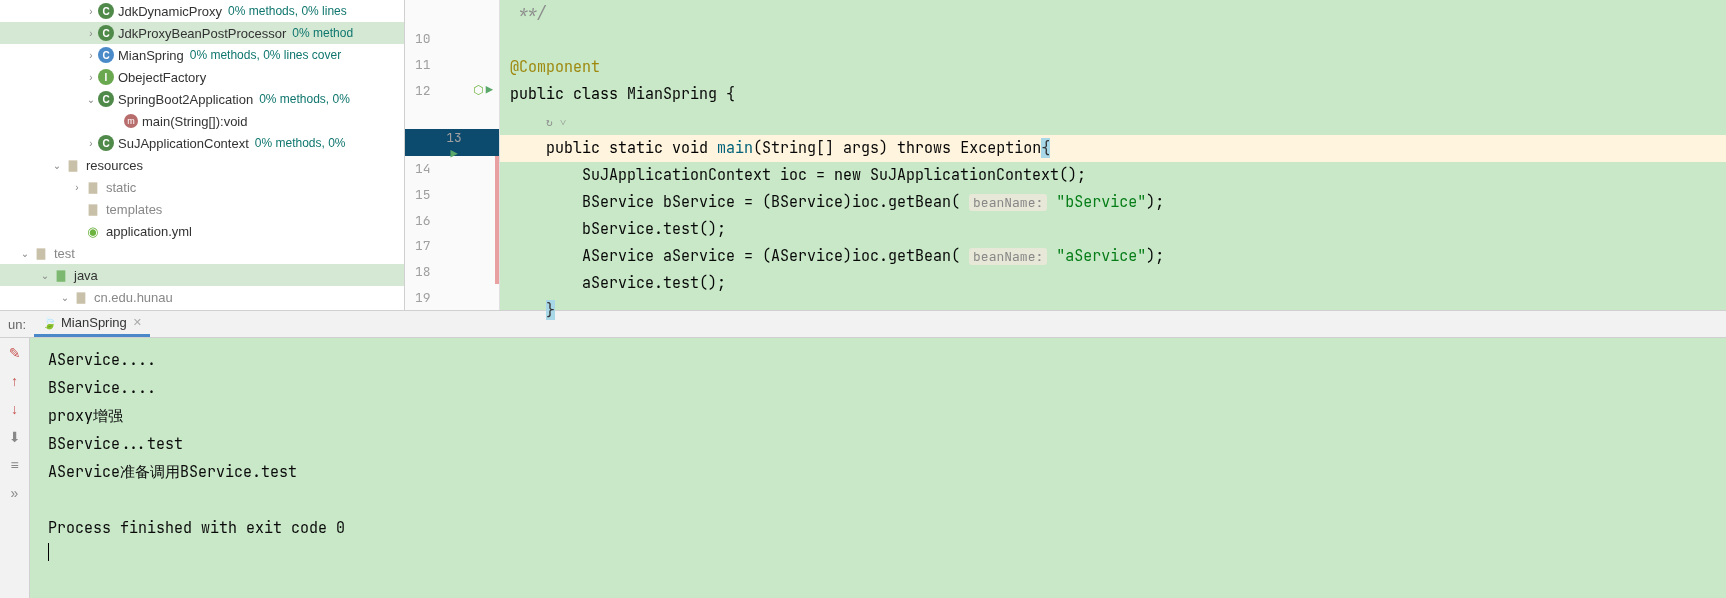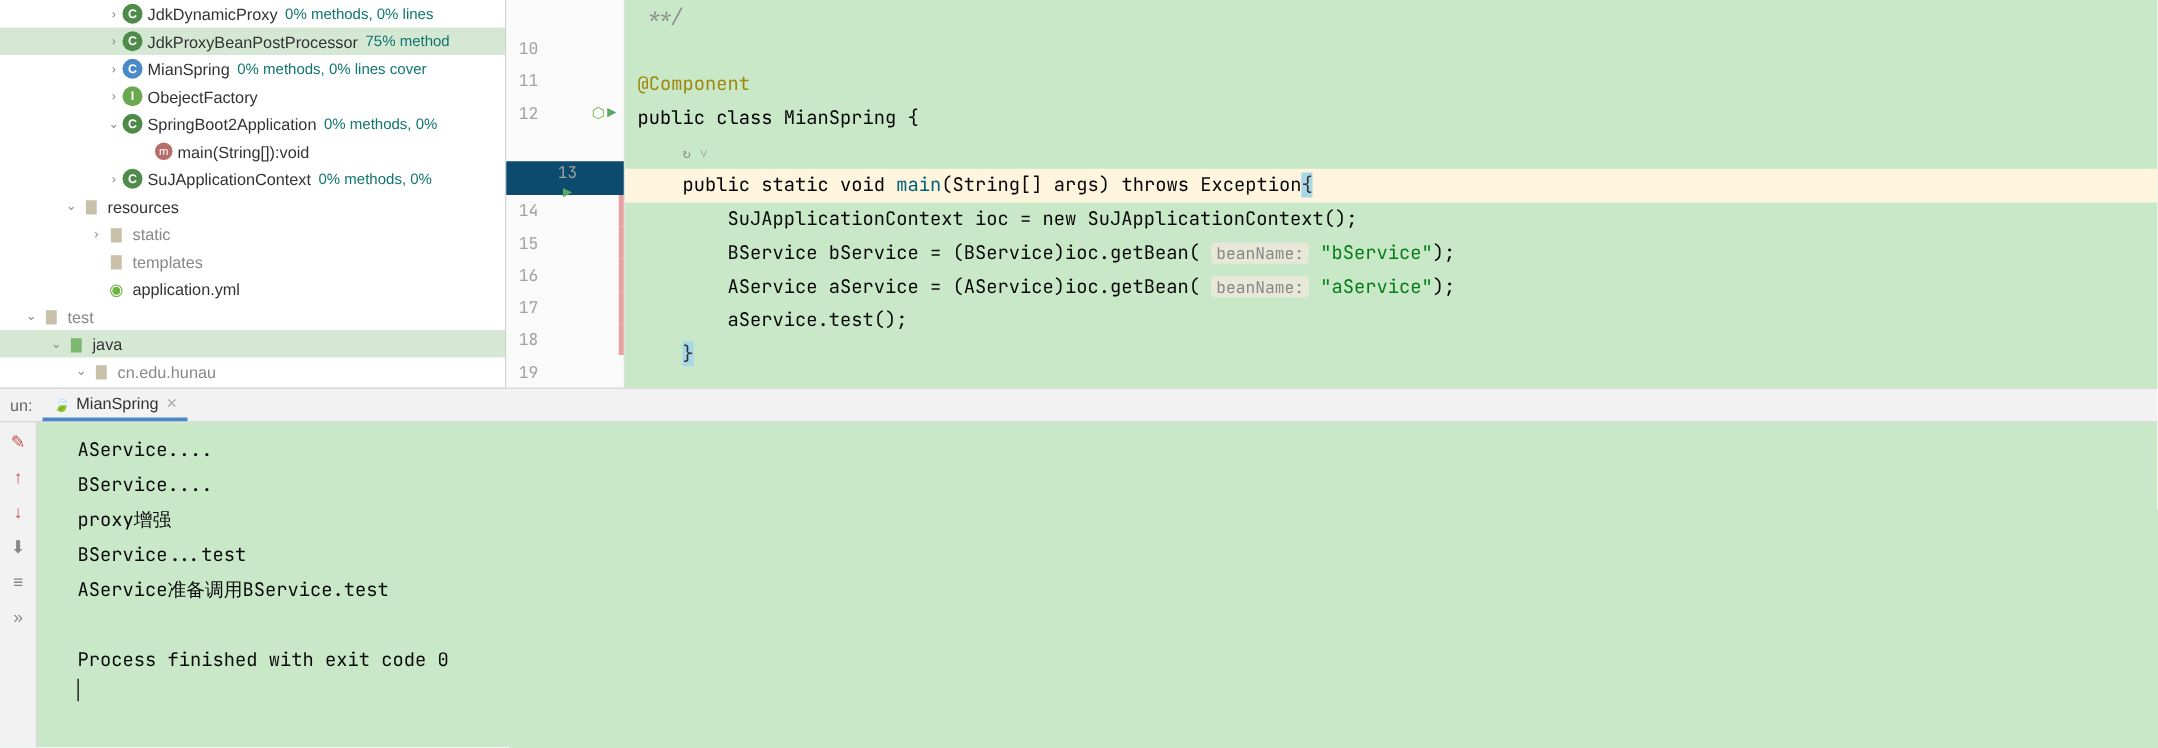--- a/index.html
+++ b/index.html
@@ -37,40 +37,40 @@
 .hint { background:#e8e8d8; color:#888; padding:0 4px; border-radius:3px; font-size:13px; }
 .caret-bg { background:#a8d8e8; }
 .run-panel-header { height:28px; display:flex; align-items:center; border-top:1px solid #d0d0d0; border-bottom:1px solid #d0d0d0; background:#f2f2f2; font-size:13px; }
 .run-label { padding:0 8px; color:#666;text-align:right; }
 .run-tab { display:flex; align-items:center; padding:0 8px; border-bottom:3px solid #4a88c7; height:100%; }
 .run-tab-close { color:#aaa; margin-left:6px; font-size:11px; }
 .spring-leaf { color:#6db33f; margin-right:4px; font-size:12px; }
 .run-body { flex:1; display:flex; background:#c8e8c8; }
 .run-toolbar { width:30px; background:#f2f2f2; border-right:1px solid #d0d0d0; display:flex; flex-direction:column; align-items:center; padding-top:6px; gap:10px; }
 .tool-icon { width:18px; height:18px; display:flex; align-items:center; justify-content:center; font-size:14px; color:#666; cursor:pointer; }
-.console-out { flex:1; padding:8px 32px; font-family:"JetBrains Mono",Consolas,monospace; font-size:15px; line-height:28px; color:#0a0a0a; white-space:pre; }
+.console-out { flex:1; padding:8px 18px; font-family:"JetBrains Mono",Consolas,monospace; font-size:15px; line-height:28px; color:#0a0a0a; white-space:pre; }
 .cursor-blink { border-left:1px solid #000; height:18px; display:inline-block; }
 </style>
 </head>
 <body>
 
 <div class="container">
   <div class="top-section">
     <div class="project-tree" id="tree-root">
         <div class="tree-item" style="padding-left: 84px;">
           <span class="arrow">›</span>
           <span class="icon icon-class">C</span>
           <span>JdkDynamicProxy</span>
           <span class="coverage-text">0% methods, 0% lines</span>
         </div>
         <div class="tree-item selected" style="padding-left: 84px;">
           <span class="arrow">›</span>
           <span class="icon icon-class">C</span>
           <span>JdkProxyBeanPostProcessor</span>
-          <span class="coverage-text">75% method</span>
+          <span class="coverage-text">0% method</span>
         </div>
         <div class="tree-item" style="padding-left: 84px;">
           <span class="arrow">›</span>
           <span class="icon icon-class blue">C</span>
           <span>MianSpring</span>
           <span class="coverage-text">0% methods, 0% lines cover</span>
         </div>
         <div class="tree-item" style="padding-left: 84px;">
           <span class="arrow">›</span>
           <span class="icon icon-class interface">I</span>
@@ -192,20 +192,21 @@
         </div>
       <div class="code-area" id="code-root">
           <div class="code-line"><span class="kw-grey"> **/</span></div>
           <div class="code-line"></div>
           <div class="code-line"><span class="kw-olive">@Component</span></div>
           <div class="code-line"><span class="kw-blue">public class</span> <span class="txt-black">MianSpring {</span></div>
           <div class="code-line">    <span class="kw-grey" style="font-size:11px">↻ ˅</span></div>
           <div class="code-line highlighted-line">    <span class="kw-blue">public static</span> <span class="kw-blue">void</span> <span class="txt-method">main</span><span class="txt-black">(String[] args) </span><span class="kw-blue">throws</span> <span class="txt-black">Exception</span><span class="caret-bg">{</span></div>
           <div class="code-line">        <span class="txt-black">SuJApplicationContext ioc = </span><span class="kw-blue">new</span> <span class="txt-black">SuJApplicationContext();</span></div>
           <div class="code-line">        <span class="txt-black">BService bService = (BService)ioc.getBean(</span> <span class="hint">beanName:</span> <span class="kw-green">"bService"</span><span class="txt-black">);</span></div>
+          <div class="code-line">        <span class="txt-black">bService.test();</span></div>
           <div class="code-line">        <span class="txt-black">AService aService = (AService)ioc.getBean(</span> <span class="hint">beanName:</span> <span class="kw-green">"aService"</span><span class="txt-black">);</span></div>
           <div class="code-line">        <span class="txt-black">aService.test();</span></div>
           <div class="code-line">    <span class="caret-bg">}</span></div>
         </div>
     </div>
   </div>
 
   <div class="run-panel-header">
     <span class="run-label">un:</span>
     <div class="run-tab">

